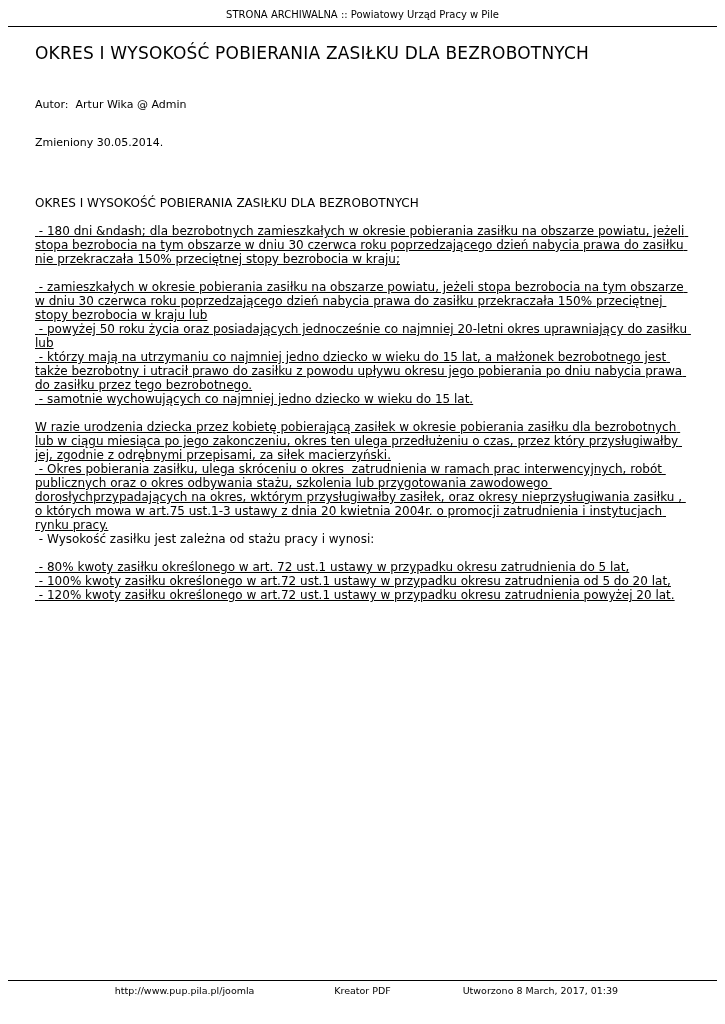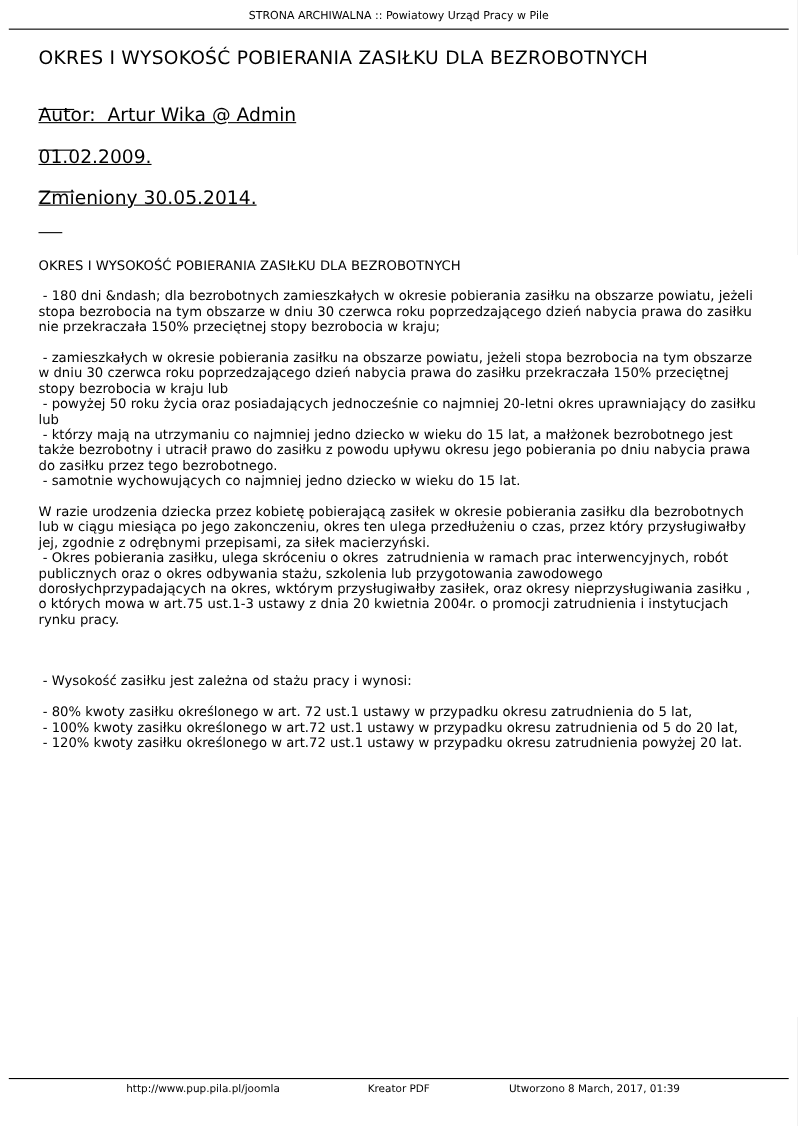--- a/index.html
+++ b/index.html
@@ -26,34 +26,33 @@
     padding: 10px 35px 0 35px;
   }
   .article-title {
     font-size: 17px;
     font-weight: normal;
     letter-spacing: 0.2px;
     margin: 6px 0 10px 0;
     line-height: 21px;
   }
   .meta {
-    font-size: 17px;
+    font-size: 11px;
     line-height: 12.5px;
     white-space: pre-wrap;
-    text-decoration: underline;
   }
   .para {
     font-size: 12px;
     line-height: 14px;
     white-space: pre-wrap;
   }
   .heading-para { margin-top: 22px; }
-  .gap-sm { margin-top: 14px; }
+  .gap-sm { margin-top: 14px; text-decoration: underline; }
   .gap-md { margin-top: 30px; }
-  .gap-lg { margin-top: 42px; }
+  .gap-lg { }
   .page-footer {
     position: absolute;
     left: 8px;
     right: 8px;
     bottom: 28px;
     border-top: 1px solid #000000;
     padding: 4px 27px 0 27px;
     display: flex;
     align-items: flex-start;
     font-size: 9.5px;
@@ -71,21 +70,20 @@
   <header class="page-header">
     <span>STRONA ARCHIWALNA :: Powiatowy Urząd Pracy w Pile</span>
   </header>
 
   <main class="content">
 
     <h1 class="article-title">OKRES I WYSOKOŚĆ POBIERANIA ZASIŁKU DLA BEZROBOTNYCH</h1>
 
     <div class="meta">
       <div>Autor:  Artur Wika @ Admin</div>
-      <div>01.02.2009.</div>
       <div>Zmieniony 30.05.2014.</div>
     </div>
 
     <div class="para heading-para">OKRES I WYSOKOŚĆ POBIERANIA ZASIŁKU DLA BEZROBOTNYCH</div>
 
     <div class="para gap-sm"> - 180 dni &amp;ndash; dla bezrobotnych zamieszkałych w okresie pobierania zasiłku na obszarze powiatu, jeżeli stopa bezrobocia na tym obszarze w dniu 30 czerwca roku poprzedzającego dzień nabycia prawa do zasiłku nie przekraczała 150% przeciętnej stopy bezrobocia w kraju;</div>
 
 
     <div class="para gap-sm"> - zamieszkałych w okresie pobierania zasiłku na obszarze powiatu, jeżeli stopa bezrobocia na tym obszarze w dniu 30 czerwca roku poprzedzającego dzień nabycia prawa do zasiłku przekraczała 150% przeciętnej stopy bezrobocia w kraju lub
  - powyżej 50 roku życia oraz posiadających jednocześnie co najmniej 20-letni okres uprawniający do zasiłku lub

